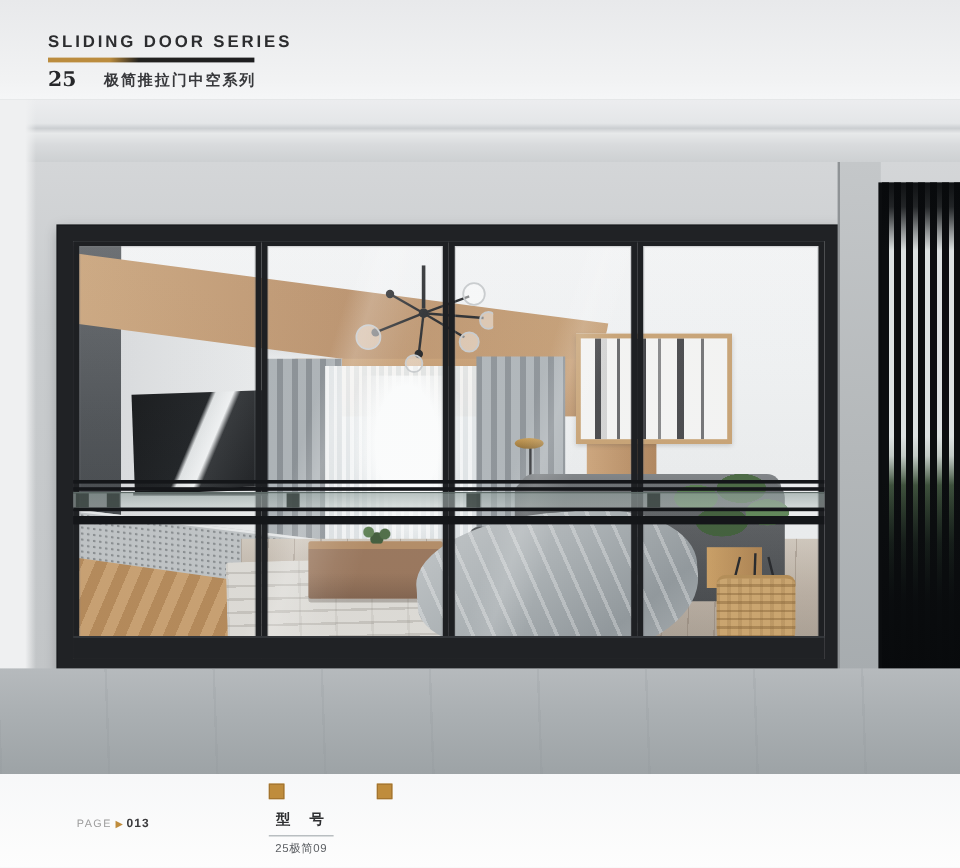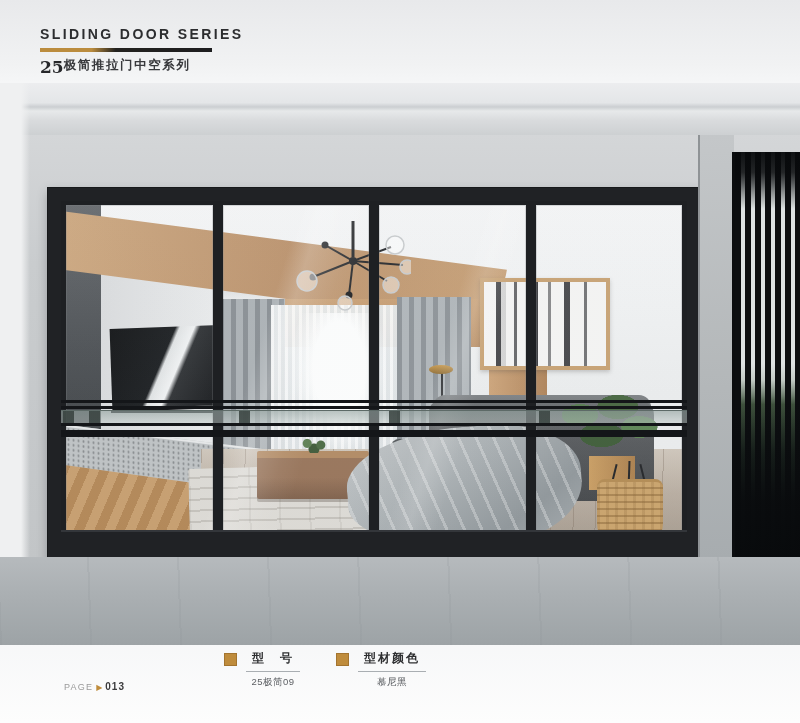--- a/index.html
+++ b/index.html
@@ -6,21 +6,21 @@
   .page{position:relative;width:800px;height:723px;overflow:hidden;
         font-family:"Liberation Sans",sans-serif;
         background:linear-gradient(180deg,#e8e9eb 0%,#f1f2f3 9%,#f6f7f8 12%,#f6f7f8 88%,#fdfdfd 100%);}
   .abs{position:absolute;}
 
   
   .hdr{position:absolute;left:40px;top:26px;}
   .hdr-en{font-size:14px;font-weight:bold;letter-spacing:2.4px;color:#2c2d2f;}
   .hdr-bar{width:172px;height:4px;margin-top:6px;
            background:linear-gradient(100deg,#bb8c3e 0%,#bb8c3e 30%,#23221f 44%,#1d1d1f 100%);}
-  .hdr-cn{margin-top:5px;display:flex;align-items:flex-start;gap:0;}
+  .hdr-cn{margin-top:5px;display:flex;align-items:center;gap:23px;}
   .hdr-num{font-family:"DejaVu Serif",serif;font-size:17px;font-weight:bold;color:#26272a;}
   .hdr-cnt{font-size:12.5px;letter-spacing:1.6px;color:#38393c;font-weight:bold;}
 
   
   .photo{position:absolute;left:0;top:83px;width:800px;height:562px;overflow:hidden;background:#c9ccce;}
   .ceiling{left:0;top:0;width:800px;height:52px;
            background:linear-gradient(180deg,#ecedef 0%,#e4e6e8 38%,#cbced1 46%,#e7e9ea 54%,#d9dbdd 72%,#cdd0d2 100%);}
   .wall-top{left:0;top:52px;width:800px;height:426px;
             background:linear-gradient(180deg,#d4d6d8 0%,#c9ccce 30%,#c2c5c7 100%);}
   .wall-left{left:0;top:0;width:30px;height:476px;
@@ -135,21 +135,21 @@
   .g-band{position:absolute;left:0;top:209px;width:626px;height:12px;
     border-top:1px solid #5d6a67;border-bottom:1px solid #8d9896;
     background-image:repeating-linear-gradient(90deg,rgba(55,65,62,.85) 0 11px,rgba(0,0,0,0) 11px 150px),
                      linear-gradient(180deg,rgba(150,165,162,.65),rgba(190,200,198,.5));
     background-position:28px 0,0 0;}
   .rail{position:absolute;left:0;top:329px;width:626px;height:19px;
         background:linear-gradient(180deg,#33363a 0 2px,#202225 2px);}
 
   
   .specs{position:absolute;left:224px;top:650px;display:flex;gap:36px;}
-  .spec{display:flex;gap:9px;}
+  .spec{display:flex;gap:9px;flex-direction:column;}
   .spec-sq{width:13px;height:13px;margin-top:3px;background:#bf8c3c;border:1px solid #a3742f;box-sizing:border-box;}
   .spec-col{display:flex;flex-direction:column;align-items:center;}
   .spec-label{font-size:12px;font-weight:bold;letter-spacing:2px;color:#2e2f31;
               padding:0 6px 4px;border-bottom:1px solid #a9aeb2;white-space:nowrap;}
   .spec-value{margin-top:4px;font-size:9.5px;letter-spacing:.5px;color:#5d6064;white-space:nowrap;}
 
   .pagefoot{position:absolute;left:28px;top:681px;display:flex;align-items:baseline;gap:3px;}
   .pf-label{font-size:9px;letter-spacing:1.2px;color:#9b9b9b;padding-left:36px;}
   .pf-arrow{font-size:8px;color:#bf8c3c;}
   .pf-num{font-size:10px;font-weight:bold;letter-spacing:1px;color:#3b3b3d;}
@@ -254,24 +254,20 @@
   <div class="specs">
     <div class="spec">
       <div class="spec-sq"></div>
       <div class="spec-col">
         <div class="spec-label">型　号</div>
         <div class="spec-value">25极简09</div>
       </div>
     </div>
     <div class="spec">
       <div class="spec-sq"></div>
-      <div class="spec-col">
-        <div class="spec-label">型材颜色</div>
-        <div class="spec-value">慕尼黑</div>
-      </div>
     </div>
   </div>
 
   <div class="pagefoot">
     <span class="pf-label">PAGE</span>
     <span class="pf-arrow">▶</span>
     <span class="pf-num">013</span>
   </div>
 
 </div>

